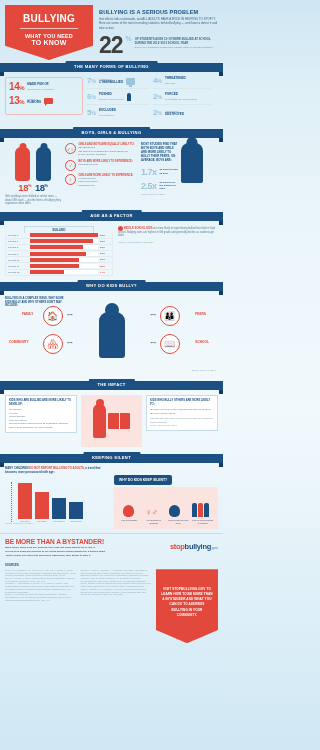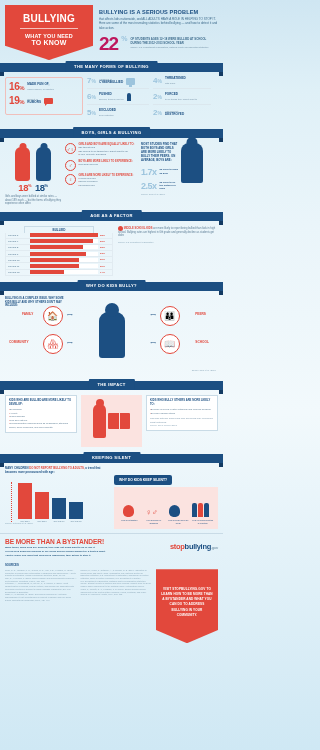--- a/index.html
+++ b/index.html
@@ -45,21 +45,21 @@
   .shield .t1 { font-size:10px; font-weight:bold; letter-spacing:.2px; }
   .shield .rule { width:58px; height:1px; background:rgba(255,255,255,.65); margin:4px auto 4px; }
   .shield .t2 { font-size:5.4px; font-weight:bold; letter-spacing:.2px; }
   .shield .t3 { font-size:7px; font-weight:bold; letter-spacing:.2px; }
 
   .hx { flex:1; padding-top:4px; }
   .hx h1 { font-size:5.6px; font-weight:bold; color:#1c4f82; letter-spacing:.1px; }
   .hx p  { font-size:3px; line-height:1.45; color:#3d6b8c; margin-top:2px; }
   .stat22 { display:flex; align-items:flex-start; gap:3px; margin-top:5px; }
   .big22 {
-    font-size:19px; font-weight:bold; color:#be185d; line-height:.9;
+    font-size:23px; font-weight:bold; color:#404040; line-height:.9;
     -webkit-text-stroke:0; letter-spacing:-1px;
   }
   .pct { font-size:7px; font-weight:bold; color:#9cc4dd; }
   .stat22 .txt { font-size:2.8px; line-height:1.4; color:#3d6b8c; padding-top:3px; font-weight:bold; }
 
   
   .forms { display:flex; padding:5px 5px 2px 5px; gap:4px; align-items:flex-start; }
   .formbox { border:.6px solid #f0bfbb; border-radius:2px; padding:4px 3px; width:78px; }
   .frow { display:flex; align-items:center; gap:3px; margin-bottom:4px; }
   .fnum { font-size:10px; font-weight:bold; color:#e2483c; line-height:1; letter-spacing:-.4px; }
@@ -234,25 +234,25 @@
     </div>
   </div>
 
   <div class="band">
     <div class="notch">THE MANY FORMS OF BULLYING</div>
   </div>
 
   <div class="forms">
     <div class="formbox">
       <div class="frow">
-        <div class="fnum"><span>16</span><span class="s">%</span></div>
+        <div class="fnum"><span>14</span><span class="s">%</span></div>
         <div class="flabel"><span>MADE FUN OF,</span><span class="sub">called names, or insulted</span></div>
       </div>
       <div class="frow">
-        <div class="fnum"><span>19</span><span class="s">%</span></div>
+        <div class="fnum"><span>13</span><span class="s">%</span></div>
         <div class="flabel"><span class="sub">Subject of</span><span>RUMORS</span></div>
         <div class="icon-bub"></div>
       </div>
     </div>
 
     <div class="fcol">
       <div class="frow">
         <div class="fnum2"><span>7</span><span class="s">%</span></div>
         <div class="flabel"><span class="sub">Harassed or</span><span>CYBERBULLIED</span></div>
         <div class="icon-sq"></div>

